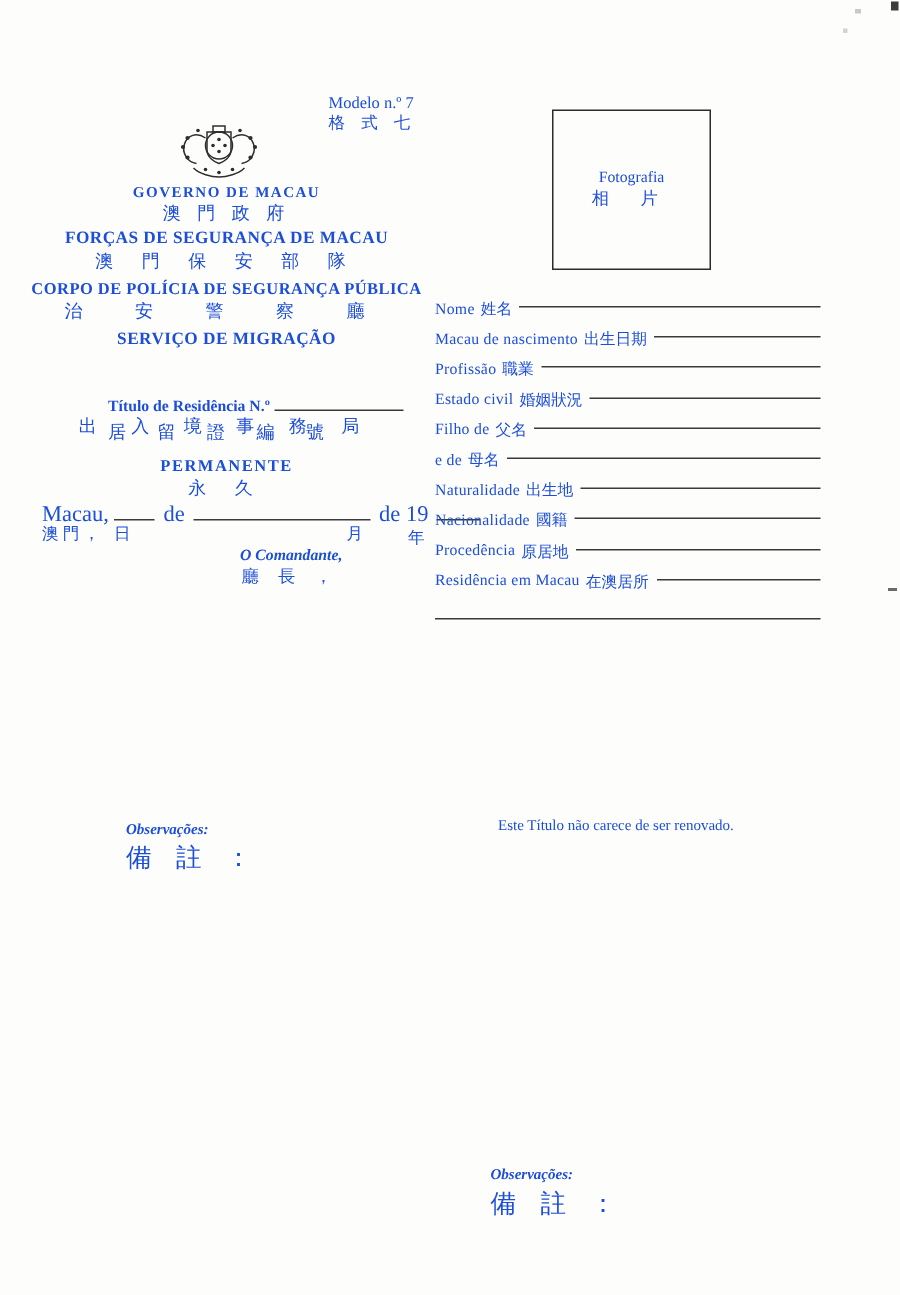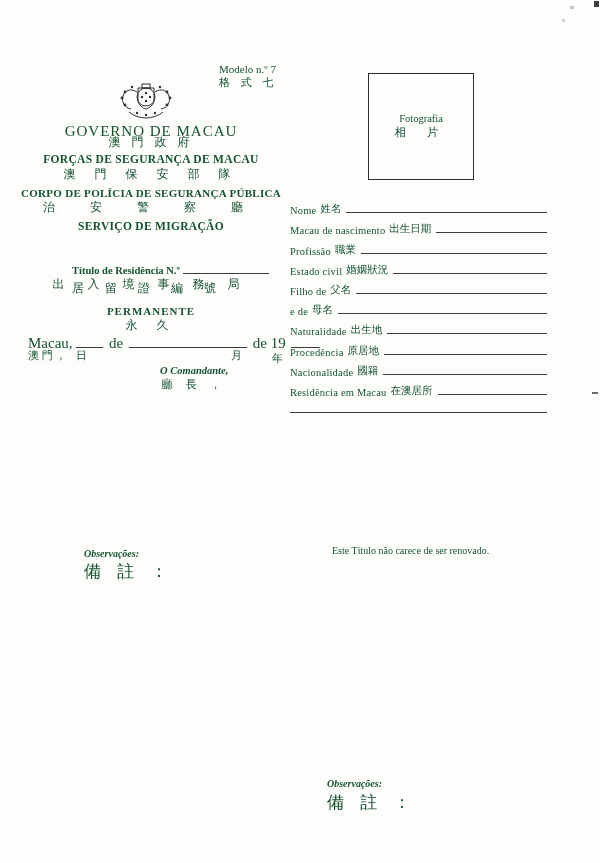--- a/index.html
+++ b/index.html
@@ -1,28 +1,28 @@
 <!DOCTYPE html>
 <html><head>
 <meta charset="utf-8">
 <style>
   html,body { margin:0; padding:0; background:#ffffff; }
   .page {
     position:relative; width:600px; height:863px;
-    background:#fdfdfb; color:#14532d;
+    background:#fdfdfb; color:#1d4ed8;
     font-family:"Liberation Serif", serif;
     overflow:hidden;
   }
   .abs { position:absolute; }
 
   
   .hdr-col { left:18px; top:0; width:266px; }
   .hdr-col > div { position:absolute; left:0; width:100%; text-align:center; white-space:nowrap; }
   .pt-hdr  { font-weight:bold; font-size:11.5px; letter-spacing:0.3px; }
-  .pt-hdr-sm { font-weight:400; font-size:15px; letter-spacing:1px; }
+  .pt-hdr-sm { font-weight:700; font-size:10px; letter-spacing:1px; }
   .zh { font-size:12px; }
   .zh-govt   { letter-spacing:4px; }
   .zh-forces { letter-spacing:8px; }
   .zh-police { letter-spacing:16px; }
   .zh-migr   { letter-spacing:10px;margin-top:44px; }
   .zh-title  { letter-spacing:9px; }
   .zh-perm   { letter-spacing:8px; }
   .zh-cmdr   { letter-spacing:5px; }
   .zh-photo  { letter-spacing:9px; }
   .zh-obs    { letter-spacing:6px; }
@@ -48,21 +48,21 @@
 
   .photo-box {
     left:368px; top:73px; width:104px; height:105px;
     border:1.5px solid #2b2b2b;
     display:flex; flex-direction:column; align-items:center; justify-content:center;
   }
   .photo-box .pt { font-size:10.5px; }
   .photo-box .zh { font-size:11.5px; margin-top:1px; }
 
   .fields { left:290px; top:196px; width:257px; }
-  .field-row { display:flex; align-items:flex-end; height:20.2px; font-size:10.5px; white-space:nowrap;font-family:Liberation Serif, serif; }
+  .field-row { display:flex; align-items:center; height:20.2px; font-size:10.5px; white-space:nowrap;font-family:Liberation Serif, serif; }
   .field-row .f-pt { letter-spacing:0.2px; }
   .field-row .f-zh { margin-left:4px; font-size:10.5px; }
   .field-row .f-line { flex:1; border-bottom:1px solid #3a3a3a; margin:0 0 3px 5px; min-width:20px; }
   .solo-line { left:290px; top:412px; width:257px; border-top:1px solid #3a3a3a; height:0; }
 
   .obs-pt { font-size:10px; font-style:italic; font-weight:600; white-space:nowrap; }
   .obs-zh { font-size:17px; white-space:nowrap; }
   .renew-pt { left:332px; top:545px; font-size:10px; white-space:nowrap; }
   .renew-zh { left:332px; top:557px; font-size:11.5px; white-space:nowrap; }
 
@@ -181,30 +181,30 @@
       <span class="f-pt">e de</span>
       <span class="f-zh">母名</span>
       <span class="f-line"></span>
     </div>
     <div class="field-row">
       <span class="f-pt">Naturalidade</span>
       <span class="f-zh">出生地</span>
       <span class="f-line"></span>
     </div>
     <div class="field-row">
+      <span class="f-pt">Nacionalidade</span>
+      <span class="f-zh">國籍</span>
+      <span class="f-line"></span>
+    </div>
+    <div class="field-row">
       <span class="f-pt">Procedência</span>
       <span class="f-zh">原居地</span>
       <span class="f-line"></span>
     </div>
     <div class="field-row">
-      <span class="f-pt">Nacionalidade</span>
-      <span class="f-zh">國籍</span>
-      <span class="f-line"></span>
-    </div>
-    <div class="field-row">
       <span class="f-pt">Residência em Macau</span>
       <span class="f-zh">在澳居所</span>
       <span class="f-line"></span>
     </div>
   </div>
   <div class="abs solo-line"></div>
 
   <div class="abs obs-pt" style="left:84px; top:548px;">Observações:</div>
   <div class="abs obs-zh zh-obs" style="left:84px; top:560px;">備 註 ：</div>
 

